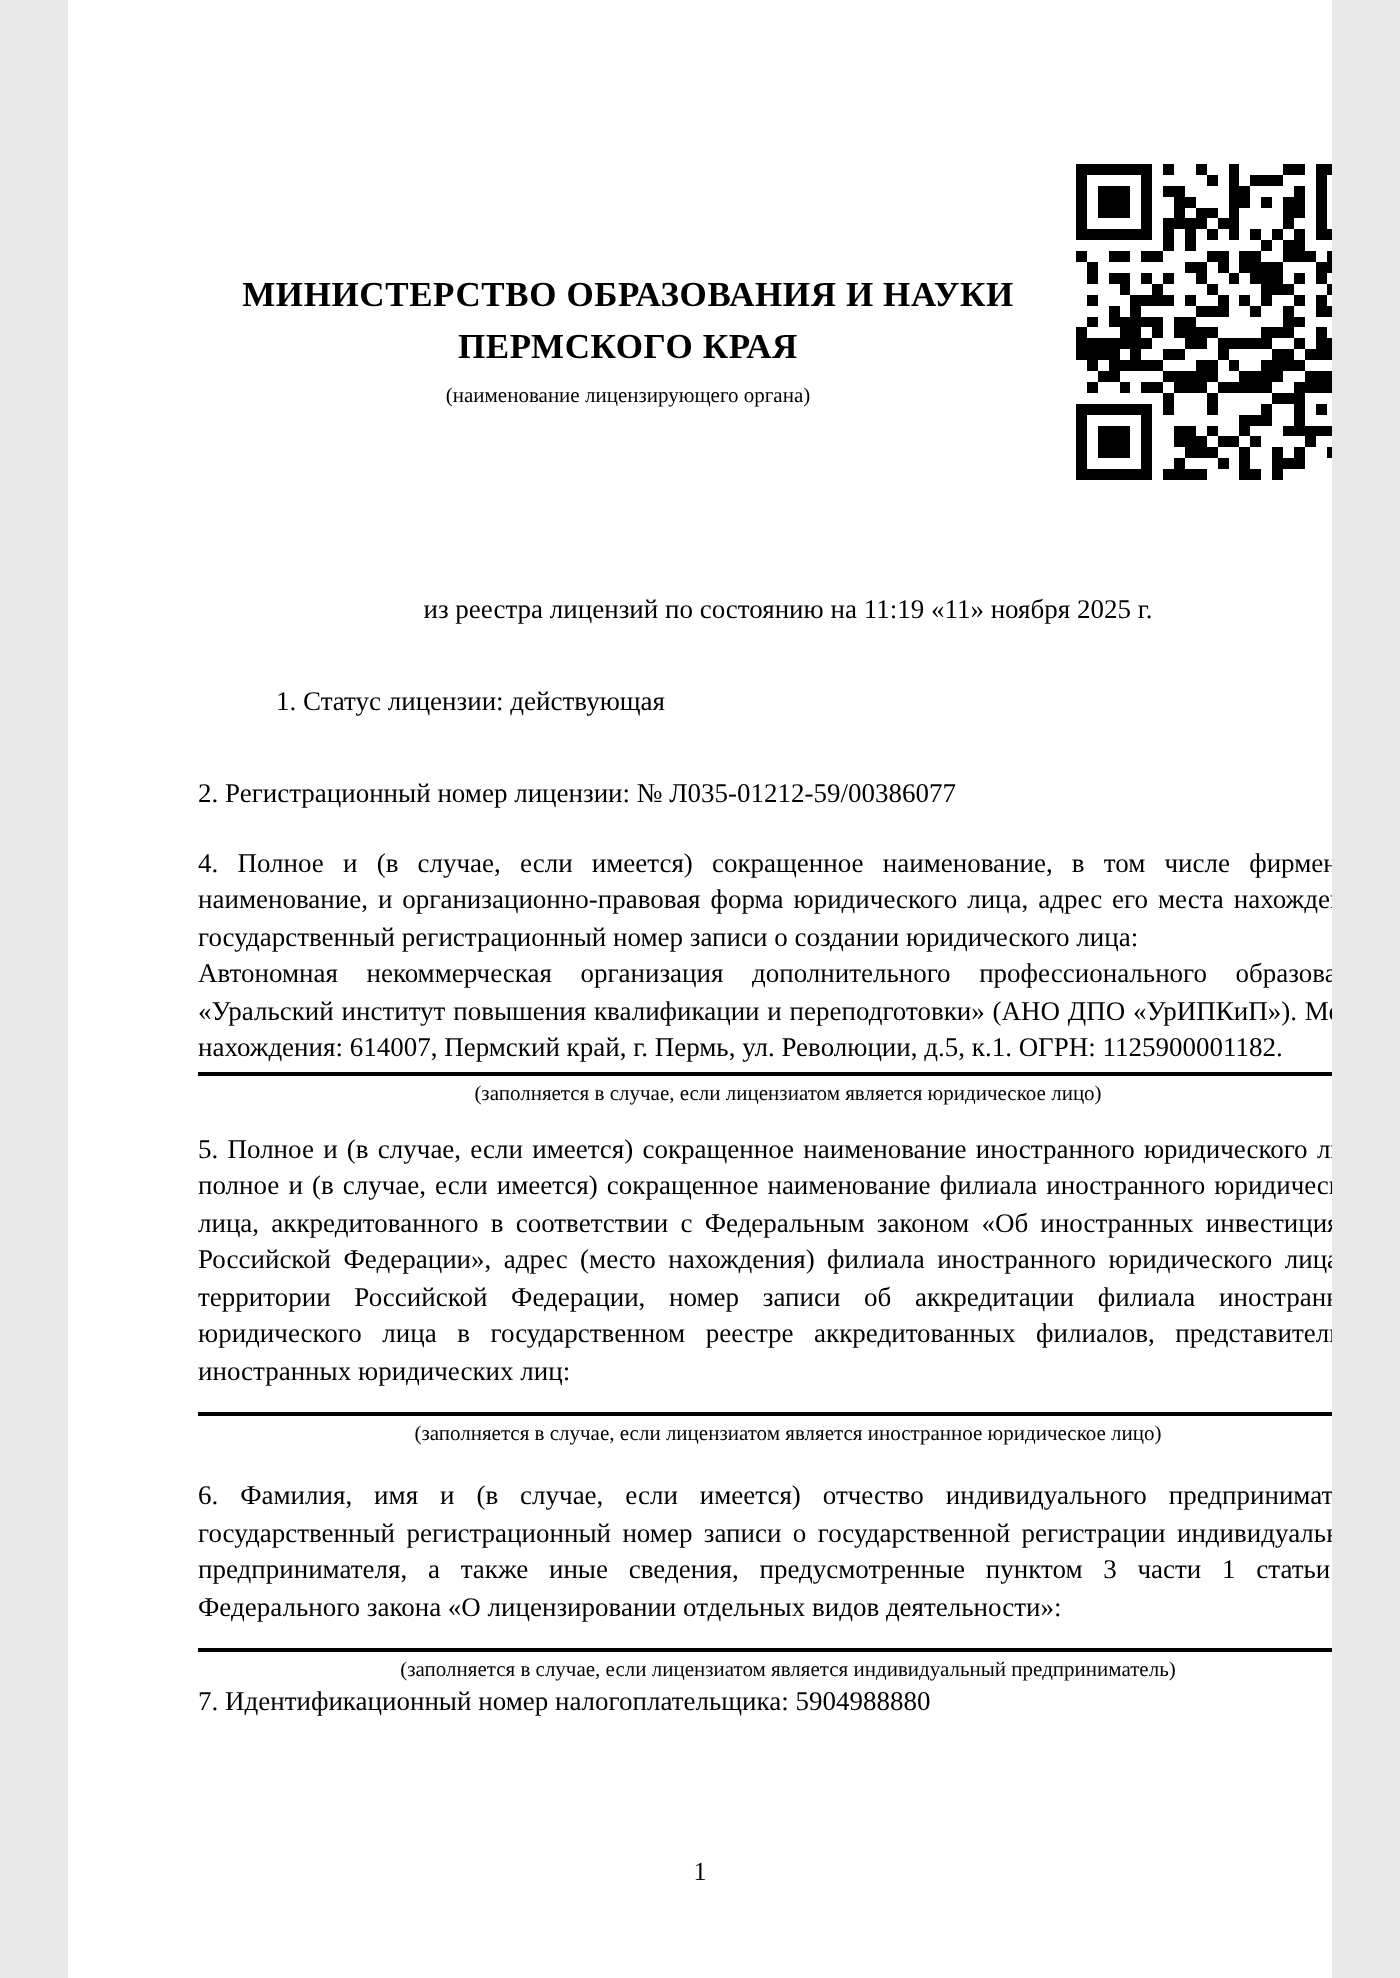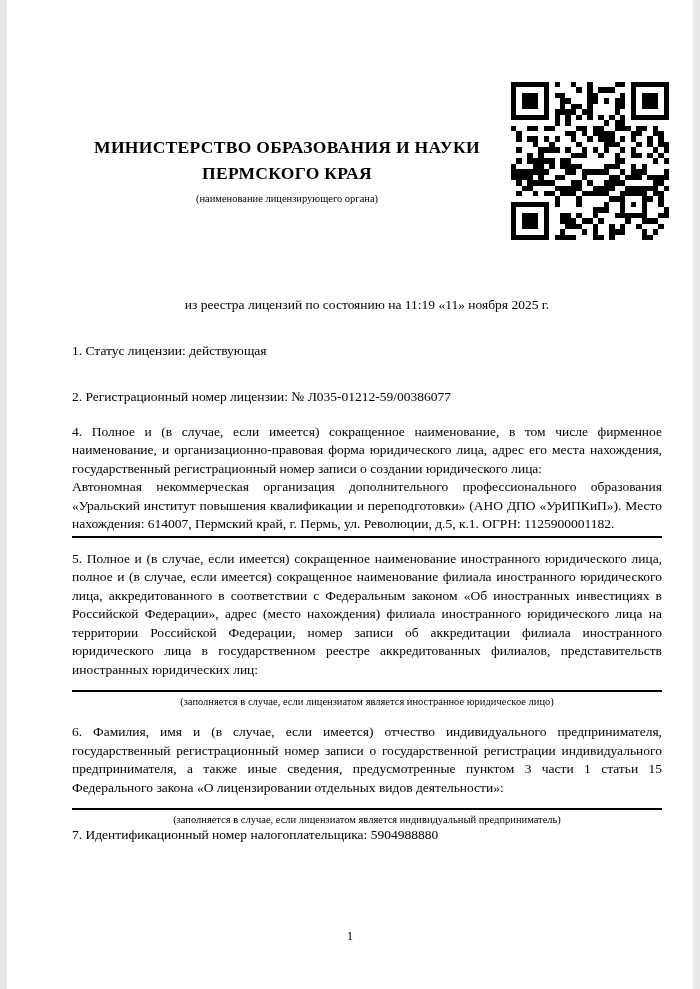--- a/index.html
+++ b/index.html
@@ -1,18 +1,18 @@
 <!DOCTYPE html>
 <html lang="ru"><head>
 <meta charset="utf-8">
 <style>
   html,body { margin:0; padding:0; background:#e8e8e8; }
   .page {
     position:relative;
-    width:686px; height:989px;
+    width:632px; height:989px;
     margin:0 auto;
     background:#ffffff;
     color:#000000;
     font-family:"Liberation Serif", serif;
     overflow:hidden;
   }
   
   .qr {
     position:absolute; left:504px; top:82px;
     width:158px; height:158px;
@@ -28,21 +28,21 @@
     letter-spacing:0.3px;
   }
   .h-caption { font-size:10.5px; line-height:13px; margin-top:6px; }
   
   .content {
     position:absolute; left:65px; top:296px; width:590px;
     font-size:13.5px; line-height:18.5px;
   }
   .title { text-align:center; }
   .item { margin:0; }
-  .it1 { margin-top:27px; }
+  .it1 { margin-top:27px;margin-left:39px; }
   .it2 { margin-top:28px; }
   .it3 { margin-top:16px; }
   .it4 { margin-top:16px; }
   .it5 { margin-top:12px; }
   .it6 { margin-top:15px; }
   .it7 { }
   .para { text-align:justify; }
   .note {
     font-size:10.5px; line-height:13px;
     text-align:center; margin-top:3px;
@@ -484,20 +484,21 @@
 
     <div class="item it2">
       <div class="label">2. Регистрационный номер лицензии: № Л035-01212-59/00386077</div>
     </div>
 
 
     <div class="item it4">
       <div class="para">4. Полное и (в случае, если имеется) сокращенное наименование, в том числе фирменное наименование, и организационно-правовая форма юридического лица, адрес его места нахождения, государственный регистрационный номер записи о создании юридического лица:</div>
       <div class="para">Автономная некоммерческая организация дополнительного профессионального образования «Уральский институт повышения квалификации и переподготовки» (АНО ДПО «УрИПКиП»). Место нахождения: 614007, Пермский край, г. Пермь, ул. Революции, д.5, к.1. ОГРН: 1125900001182.</div>
       <div class="rule"></div>
+      <div class="note">(заполняется в случае, если лицензиатом является юридическое лицо)</div>
     </div>
 
     <div class="item it5">
       <div class="para">5. Полное и (в случае, если имеется) сокращенное наименование иностранного юридического лица, полное и (в случае, если имеется) сокращенное наименование филиала иностранного юридического лица, аккредитованного в соответствии с Федеральным законом «Об иностранных инвестициях в Российской Федерации», адрес (место нахождения) филиала иностранного юридического лица на территории Российской Федерации, номер записи об аккредитации филиала иностранного юридического лица в государственном реестре аккредитованных филиалов, представительств иностранных юридических лиц:</div>
       <div class="rule rule-gap"></div>
       <div class="note">(заполняется в случае, если лицензиатом является иностранное юридическое лицо)</div>
     </div>
 
     <div class="item it6">
       <div class="para">6. Фамилия, имя и (в случае, если имеется) отчество индивидуального предпринимателя, государственный регистрационный номер записи о государственной регистрации индивидуального предпринимателя, а также иные сведения, предусмотренные пунктом 3 части 1 статьи 15 Федерального закона «О лицензировании отдельных видов деятельности»:</div>

